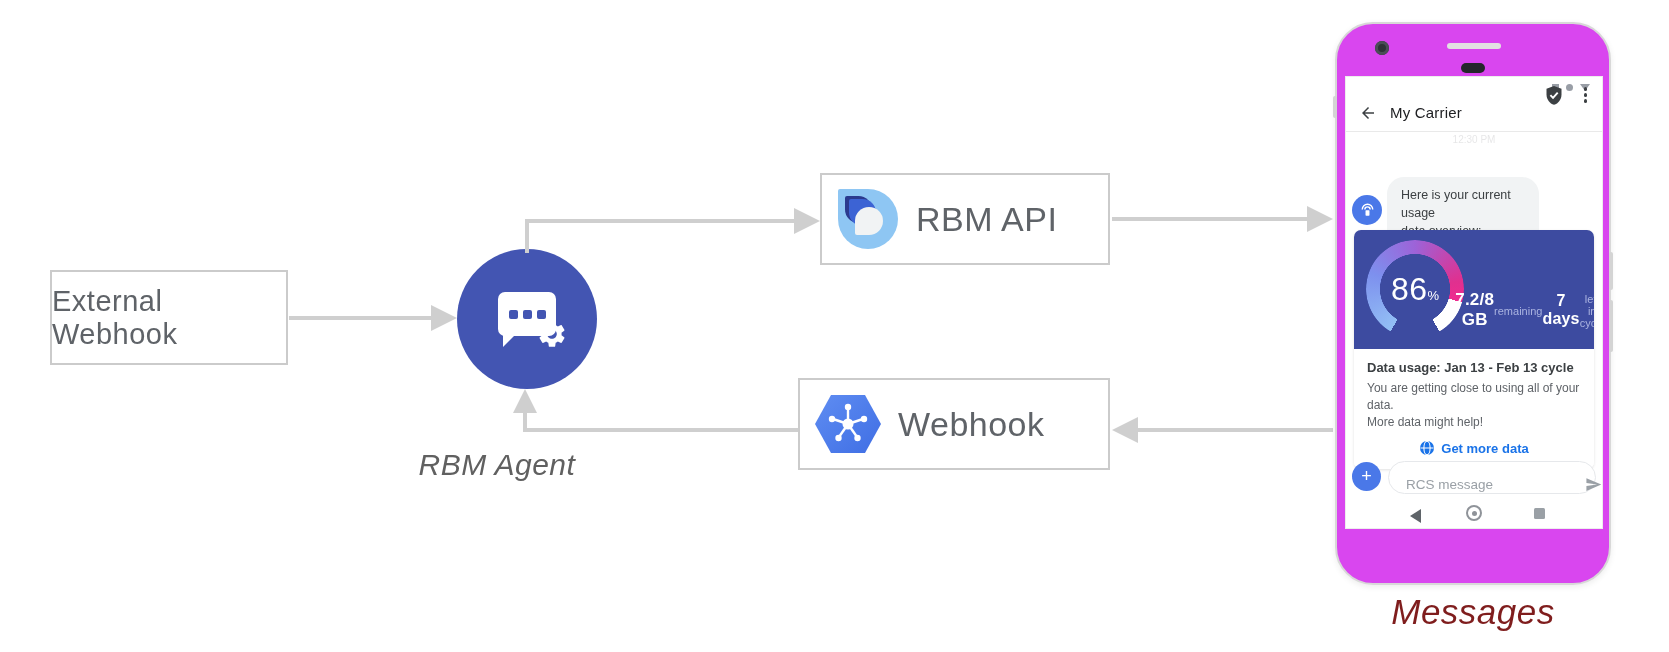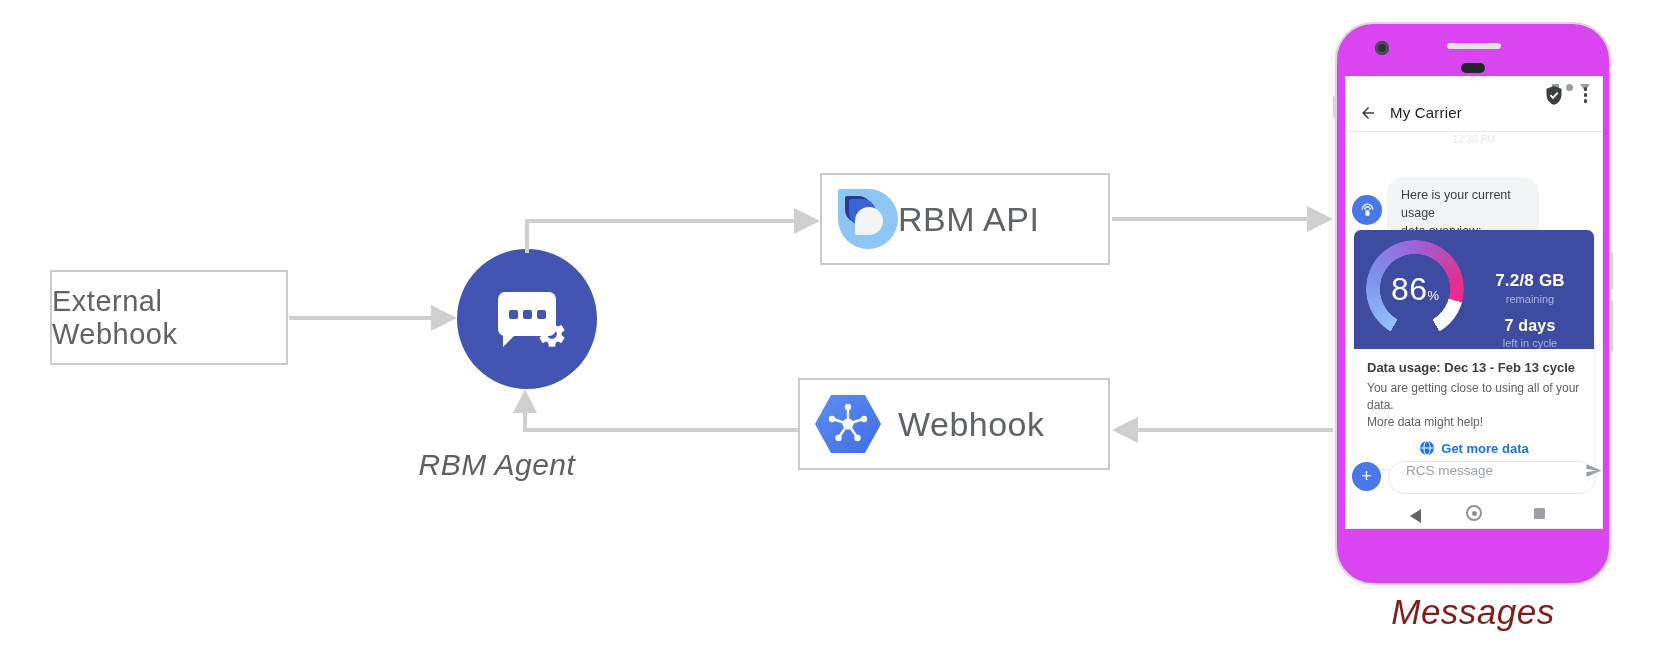--- a/index.html
+++ b/index.html
@@ -59,32 +59,32 @@
   .card{position:absolute;left:8px;top:153px;width:240px;border-radius:7px;box-shadow:0 1px 3px rgba(0,0,0,.12);overflow:hidden;background:#fff;}
   .card-blue{position:relative;width:100%;height:119px;background:#3d4ba0;}
   .gauge{position:absolute;left:12px;top:10px;width:98px;height:98px;}
   .ring{position:absolute;inset:0;border-radius:50%;
     background:conic-gradient(from 210deg,#93c0f5 0deg,#7d90ee 80deg,#9d63d8 150deg,#e0308f 230deg,#ef2b90 256deg,#ffffff 256deg,#ffffff 300deg,transparent 300deg 360deg);
     -webkit-mask:radial-gradient(closest-side,transparent 71%,#000 72%);
             mask:radial-gradient(closest-side,transparent 71%,#000 72%);}
   .gauge-text{position:absolute;inset:0;display:flex;align-items:center;justify-content:center;color:#fff;font-weight:300;}
   .gauge-pct{font-size:32px;letter-spacing:.5px;}
   .gauge-unit{font-size:13px;margin-top:12px;}
-  .stats{position:absolute;left:116px;right:4px;top:0;bottom:0;display:flex;flex-direction:column;align-items:center;justify-content:center;color:#fff;text-align:center;margin-top:41px;}
+  .stats{position:absolute;left:116px;right:4px;top:0;bottom:0;display:flex;align-items:center;justify-content:center;color:#fff;text-align:center;margin-top:41px;}
   .stat-big{font-size:17px;font-weight:bold;letter-spacing:.2px;}
   .stat-small{font-size:11px;color:#aab3e0;margin-top:2px;}
   .stat-gap{height:13px;}
   .card-white{padding:11px 13px 13px 13px;background:#fff;}
   .cw-title{font-size:13px;font-weight:bold;color:#3c4043;}
   .cw-body{font-size:12px;color:#5f6368;line-height:1.42;margin-top:5px;}
   .cw-action{margin-top:9px;display:flex;align-items:center;justify-content:center;gap:6px;cursor:pointer;}
   .cw-action span{font-size:13px;font-weight:600;color:#1a73e8;}
 
   .plusbtn{position:absolute;left:6px;top:385px;width:29px;height:29px;border-radius:50%;background:#4a78e8;color:#fff;display:flex;align-items:center;justify-content:center;font-size:18px;cursor:pointer;}
-  .composer{position:absolute;left:42px;top:384px;width:208px;height:33px;border:1.5px solid #e6e8eb;border-radius:17px;background:#fff;display:flex;align-items:flex-start;}
+  .composer{position:absolute;left:42px;top:384px;width:208px;height:33px;border:1.5px solid #e6e8eb;border-radius:17px;background:#fff;display:flex;align-items:flex-end;}
   .composer input{flex:1;border:none;outline:none;background:transparent;margin-left:15px;font-size:13.5px;color:#3c4043;}
   .composer input::placeholder{color:#9aa0a6;}
   .sendbtn{margin-right:10px;display:flex;align-items:center;cursor:pointer;}
 
   .navbar{position:absolute;left:0;top:425px;width:100%;height:28px;}
   .nav-back{position:absolute;left:64px;top:7px;width:0;height:0;border-right:11px solid #5f6469;border-top:7px solid transparent;border-bottom:7px solid transparent;cursor:pointer;}
   .nav-home{position:absolute;left:120px;top:3px;width:16px;height:16px;border:2.5px solid #8f9399;border-radius:50%;display:flex;align-items:center;justify-content:center;cursor:pointer;}
   .nav-home i{width:5px;height:5px;border-radius:50%;background:#8f9399;}
   .nav-recents{position:absolute;left:188px;top:6px;width:11px;height:11px;background:#9aa0a6;border-radius:1.5px;cursor:pointer;}
 </style>
@@ -112,21 +112,21 @@
         <path fill="#ffffff" d="M19.14 12.94c.04-.3.06-.61.06-.94 0-.32-.02-.64-.07-.94l2.03-1.58c.18-.14.23-.41.12-.61l-1.92-3.32c-.12-.22-.37-.29-.59-.22l-2.39.96c-.5-.38-1.03-.7-1.62-.94l-.36-2.54c-.04-.24-.24-.41-.48-.41h-3.84c-.24 0-.43.17-.47.41l-.36 2.54c-.59.24-1.13.57-1.62.94l-2.39-.96c-.22-.08-.47 0-.59.22L2.74 8.87c-.12.21-.08.47.12.61l2.03 1.58c-.05.3-.09.63-.09.94s.02.64.07.94l-2.03 1.58c-.18.14-.23.41-.12.61l1.92 3.32c.12.22.37.29.59.22l2.39-.96c.5.38 1.03.7 1.62.94l.36 2.54c.05.24.24.41.48.41h3.84c.24 0 .44-.17.47-.41l.36-2.54c.59-.24 1.13-.56 1.62-.94l2.39.96c.22.08.47 0 .59-.22l1.92-3.32c.12-.22.07-.47-.12-.61l-2.01-1.58zM12 15.6c-1.98 0-3.6-1.62-3.6-3.6s1.62-3.6 3.6-3.6 3.6 1.62 3.6 3.6-1.62 3.6-3.6 3.6z"></path>
       </svg>
     </div>
   </div>
   <div class="dlabel" style="left:397px;top:448px;width:200px;font-size:30px;">RBM Agent</div>
 
   <div class="line" style="left:525px;top:221px;width:4px;height:32px;"></div>
   <div class="line" style="left:525px;top:219px;width:270px;height:4px;"></div>
   <div class="head right" style="left:794px;top:208px;"></div>
 
-  <div class="dbox" style="left:820px;top:173px;width:290px;height:92px;padding-left:16px;">
+  <div class="dbox" style="left:820px;top:173px;width:290px;height:92px;padding-left:16px;gap:18px;">
     <div class="rbm-logo">
       <div class="rbm-big"></div>
         <div class="rbm-navy"></div>
         <div class="rbm-mid"></div>
         <div class="rbm-white"></div>
     </div>
     <span class="dbox-label" style="font-size:34px;">RBM API</span>
   </div>
 
   <div class="line" style="left:1112px;top:217px;width:198px;height:4px;"></div>
@@ -229,21 +229,21 @@
           </div>
           <div class="stats">
             <div class="stat-big">7.2/8 GB</div>
             <div class="stat-small">remaining</div>
             <div class="stat-gap"></div>
             <div class="stat-big" style="font-size:16px;">7 days</div>
             <div class="stat-small">left in cycle</div>
           </div>
         </div>
         <div class="card-white">
-          <div class="cw-title">Data usage: Dec 13 - Feb 13 cycle</div>
+          <div class="cw-title">Data usage: Jan 13 - Feb 13 cycle</div>
           <div class="cw-body">
             <span>You are getting close to using all of your data.</span><br>
             <span>More data might help!</span>
           </div>
           <div class="cw-action">
             <svg width="16" height="16" viewBox="0 0 16 16">
               <circle cx="8" cy="8" r="7" fill="#1a73e8"></circle>
               <ellipse cx="8" cy="8" rx="3.1" ry="6.8" stroke="#fff" stroke-width="1.1" fill="none"></ellipse>
               <path d="M1.4 8 H14.6" stroke="#fff" stroke-width="1.1"></path>
             </svg>

